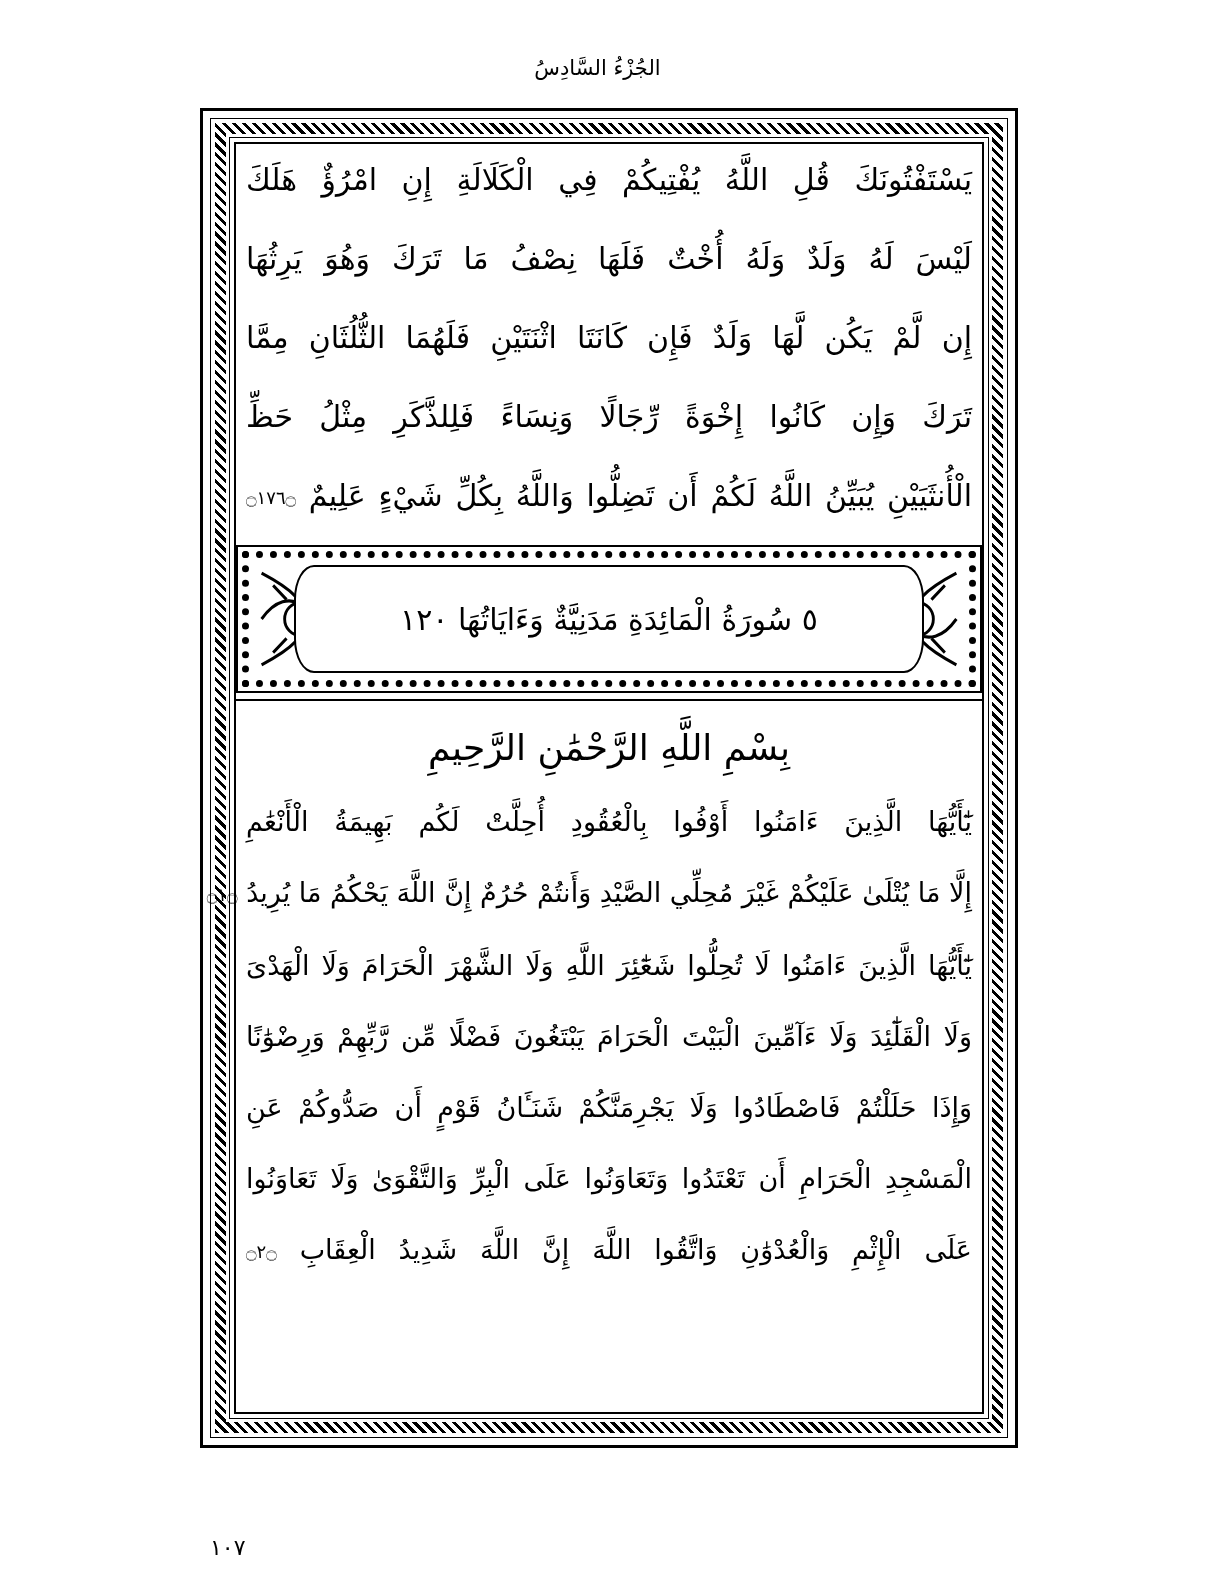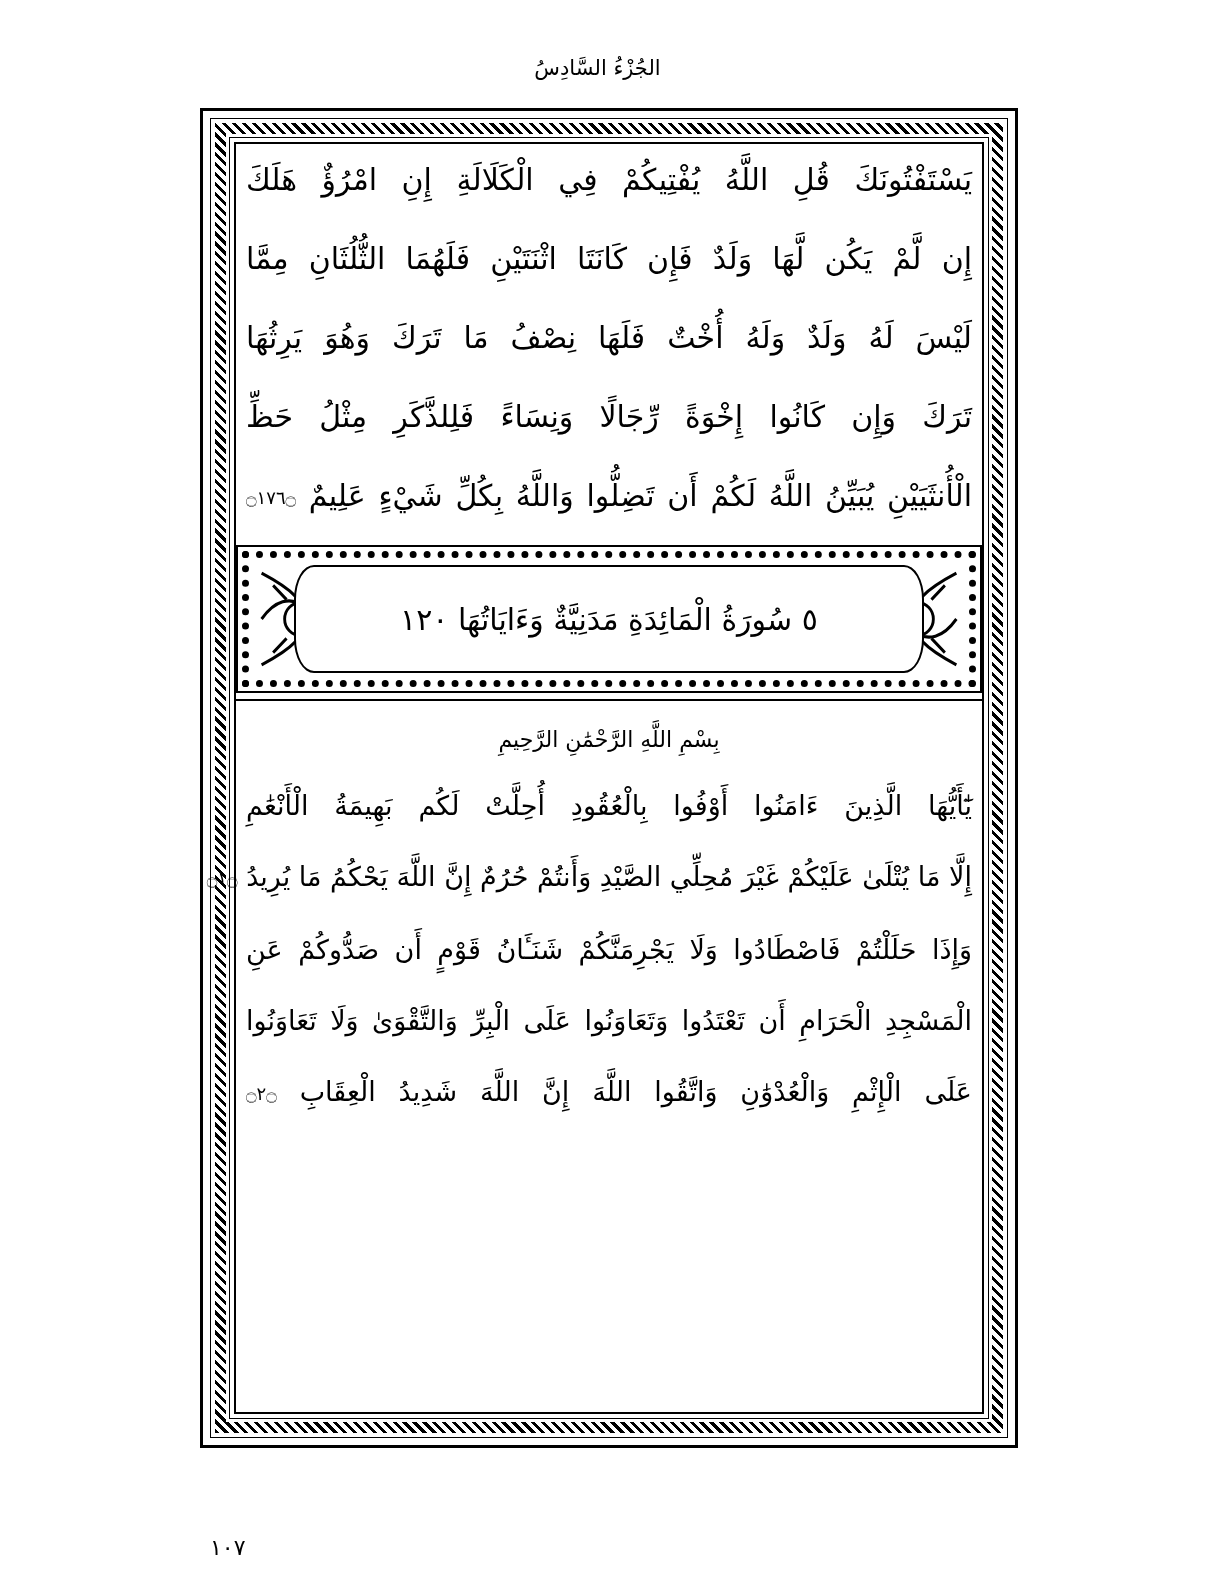--- a/index.html
+++ b/index.html
@@ -170,21 +170,21 @@
     overflow: hidden;
   }
   .orn.left { left: 14px; }
   .orn.right { right: 14px; }
   .orn svg { width: 100%; height: 100%; }
 
   
   .basmala {
     text-align: center;
     font-family: "DejaVu Sans", sans-serif;
-    font-size: 22px;
+    font-size: 36px;
     padding: 26px 0 18px 0;
     direction: rtl;
     white-space: nowrap;
   }
 
   
   .page-number {
     position: absolute;
     top: 1535px;
     left: 210px;
@@ -212,22 +212,22 @@
     <div class="frame-mid"></div>
     <div class="frame-braid"></div>
     <div class="frame-inner"></div>
     <div class="frame-inner2"></div>
   </div>
 
   <div class="content">
 
     <div class="ayah-block">
       <div class="line">يَسْتَفْتُونَكَ قُلِ اللَّهُ يُفْتِيكُمْ فِي الْكَلَالَةِ إِنِ امْرُؤٌ هَلَكَ</div>
+      <div class="line">لَيْسَ لَهُ وَلَدٌ وَلَهُ أُخْتٌ فَلَهَا نِصْفُ مَا تَرَكَ وَهُوَ يَرِثُهَا</div>
       <div class="line">إِن لَّمْ يَكُن لَّهَا وَلَدٌ فَإِن كَانَتَا اثْنَتَيْنِ فَلَهُمَا الثُّلُثَانِ مِمَّا</div>
-      <div class="line">لَيْسَ لَهُ وَلَدٌ وَلَهُ أُخْتٌ فَلَهَا نِصْفُ مَا تَرَكَ وَهُوَ يَرِثُهَا</div>
       <div class="line">تَرَكَ وَإِن كَانُوا إِخْوَةً رِّجَالًا وَنِسَاءً فَلِلذَّكَرِ مِثْلُ حَظِّ</div>
       <div class="line">
         <span>الْأُنثَيَيْنِ يُبَيِّنُ اللَّهُ لَكُمْ أَن تَضِلُّوا وَاللَّهُ بِكُلِّ شَيْءٍ عَلِيمٌ</span>
         <span class="ayah-mark">۝<span>١٧٦</span>۝</span>
       </div>
     </div>
 
     <div class="surah-band">
       <div class="dots"></div>
       <div class="orn right">
@@ -262,20 +262,22 @@
     <div class="rule"></div>
 
     <div class="basmala">بِسْمِ اللَّهِ الرَّحْمَٰنِ الرَّحِيمِ</div>
 
     <div class="ayah-block">
       <div class="line small">يَٰٓأَيُّهَا الَّذِينَ ءَامَنُوا أَوْفُوا بِالْعُقُودِ أُحِلَّتْ لَكُم بَهِيمَةُ الْأَنْعَٰمِ</div>
       <div class="line small">
         <span>إِلَّا مَا يُتْلَىٰ عَلَيْكُمْ غَيْرَ مُحِلِّي الصَّيْدِ وَأَنتُمْ حُرُمٌ إِنَّ اللَّهَ يَحْكُمُ مَا يُرِيدُ</span>
         <span class="ayah-mark">۝<span>١</span>۝</span>
       </div>
+      <div class="line small">يَٰٓأَيُّهَا الَّذِينَ ءَامَنُوا لَا تُحِلُّوا شَعَٰٓئِرَ اللَّهِ وَلَا الشَّهْرَ الْحَرَامَ وَلَا الْهَدْىَ</div>
+      <div class="line small">وَلَا الْقَلَٰٓئِدَ وَلَا ءَآمِّينَ الْبَيْتَ الْحَرَامَ يَبْتَغُونَ فَضْلًا مِّن رَّبِّهِمْ وَرِضْوَٰنًا</div>
       <div class="line small">وَإِذَا حَلَلْتُمْ فَاصْطَادُوا وَلَا يَجْرِمَنَّكُمْ شَنَـَٔانُ قَوْمٍ أَن صَدُّوكُمْ عَنِ</div>
       <div class="line small">الْمَسْجِدِ الْحَرَامِ أَن تَعْتَدُوا وَتَعَاوَنُوا عَلَى الْبِرِّ وَالتَّقْوَىٰ وَلَا تَعَاوَنُوا</div>
       <div class="line small">
         <span>عَلَى الْإِثْمِ وَالْعُدْوَٰنِ وَاتَّقُوا اللَّهَ إِنَّ اللَّهَ شَدِيدُ الْعِقَابِ</span>
         <span class="ayah-mark">۝<span>٢</span>۝</span>
       </div>
     </div>
 
   </div>
 

